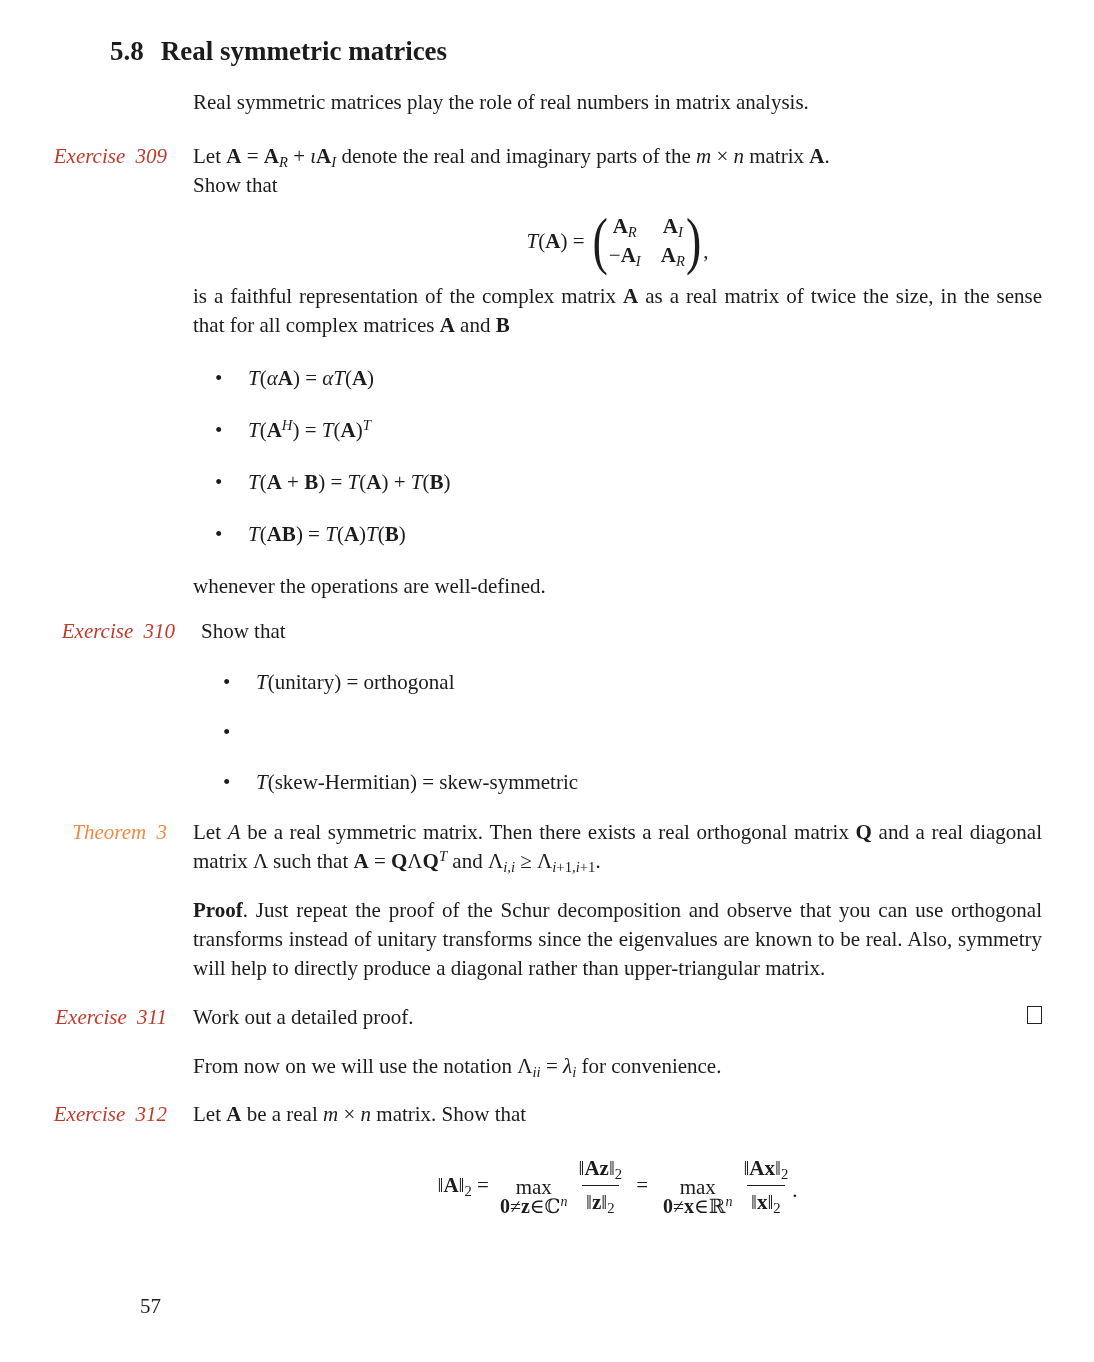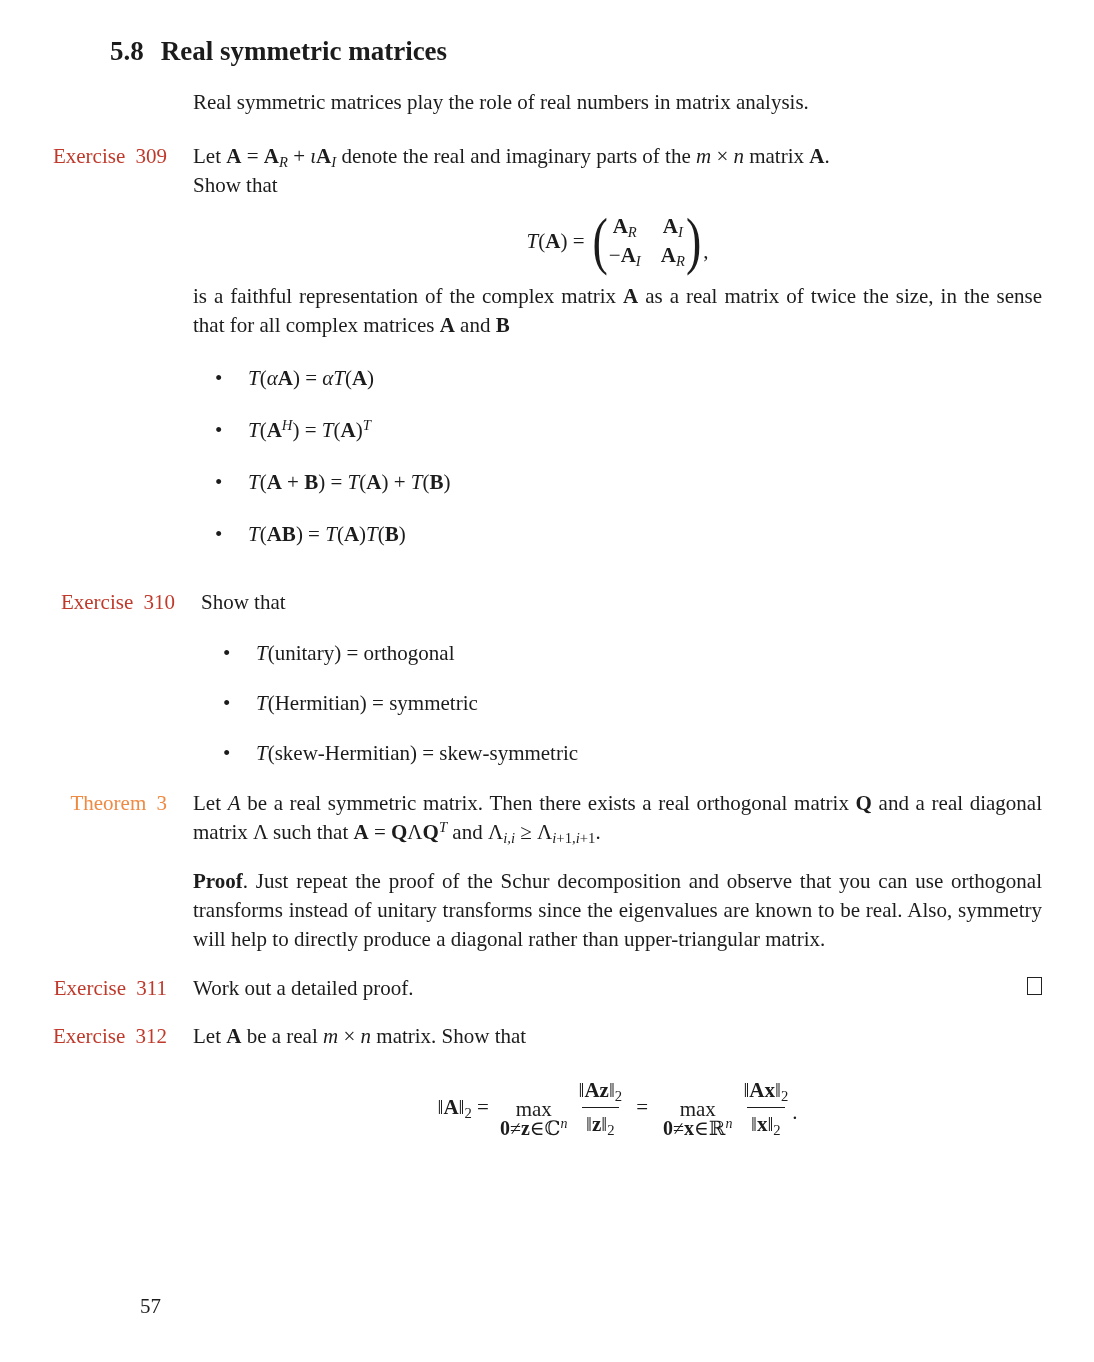--- a/index.html
+++ b/index.html
@@ -29,20 +29,21 @@
   .st-num { margin-right:17px; }
 
   .plain { margin-left:193px; width:849px; }
   .para { text-align:justify; }
 
   .row { display:flex; align-items:flex-start; }
   .labelcol {
     flex:0 0 130px; margin-left:37px;
     text-align:right; white-space:nowrap;
     word-spacing:5px;
+    font-style:italic;
   }
   .label-ex { color:var(--exercise-label,#c03a2c); }
   .label-th { color:var(--theorem-label,#ef8a43); }
   .bodycol { margin-left:26px; width:849px; }
 
   .eq {
     display:flex; justify-content:center; align-items:center;
     width:100%;
   }
   .eq-matrix { margin:8px 0 8px; min-height:66px; }
@@ -147,35 +148,35 @@
         <div class="bullet-row">
           <span class="bullet-glyph">•</span>
           <span><i>T</i>(<b>A</b> + <b>B</b>) = <i>T</i>(<b>A</b>) + <i>T</i>(<b>B</b>)</span>
         </div>
         <div class="bullet-row">
           <span class="bullet-glyph">•</span>
           <span><i>T</i>(<b>AB</b>) = <i>T</i>(<b>A</b>)<i>T</i>(<b>B</b>)</span>
         </div>
       </div>
 
+      <div>whenever the operations are well-defined.</div>
     </div>
   </div>
 
   <div class="row mt-ex310">
     <div class="labelcol label-ex">Exercise 310</div>
     <div class="bodycol">
       <div>Show that</div>
       <div class="bullets bullets-tight">
         <div class="bullet-row">
           <span class="bullet-glyph">•</span>
           <span><i>T</i>(unitary) = orthogonal</span>
         </div>
         <div class="bullet-row">
           <span class="bullet-glyph">•</span>
-          <span><i>T</i>(Hermitian) = symmetric</span>
         </div>
         <div class="bullet-row">
           <span class="bullet-glyph">•</span>
           <span><i>T</i>(skew-Hermitian) = skew-symmetric</span>
         </div>
       </div>
     </div>
   </div>
 
   <div class="row mt-thm">
@@ -191,20 +192,21 @@
   </div>
 
   <div class="row mt-ex311">
     <div class="labelcol label-ex">Exercise 311</div>
     <div class="bodycol ex311-body">
       <span>Work out a detailed proof.</span>
       <span class="qed-box"></span>
     </div>
   </div>
 
+  <div class="plain mt-note">From now on we will use the notation Λ<sub><i>ii</i></sub> = <i>λ</i><sub><i>i</i></sub> for convenience.</div>
 
   <div class="row mt-ex312">
     <div class="labelcol label-ex">Exercise 312</div>
     <div class="bodycol">
       <div>Let <b>A</b> be a real <i>m</i> × <i>n</i> matrix.  Show that</div>
 
       <div class="eq eq-norm">
         <span>‖<b>A</b>‖<sub>2</sub> =</span>
         <span class="maxop">
           <span class="maxword">max</span>

